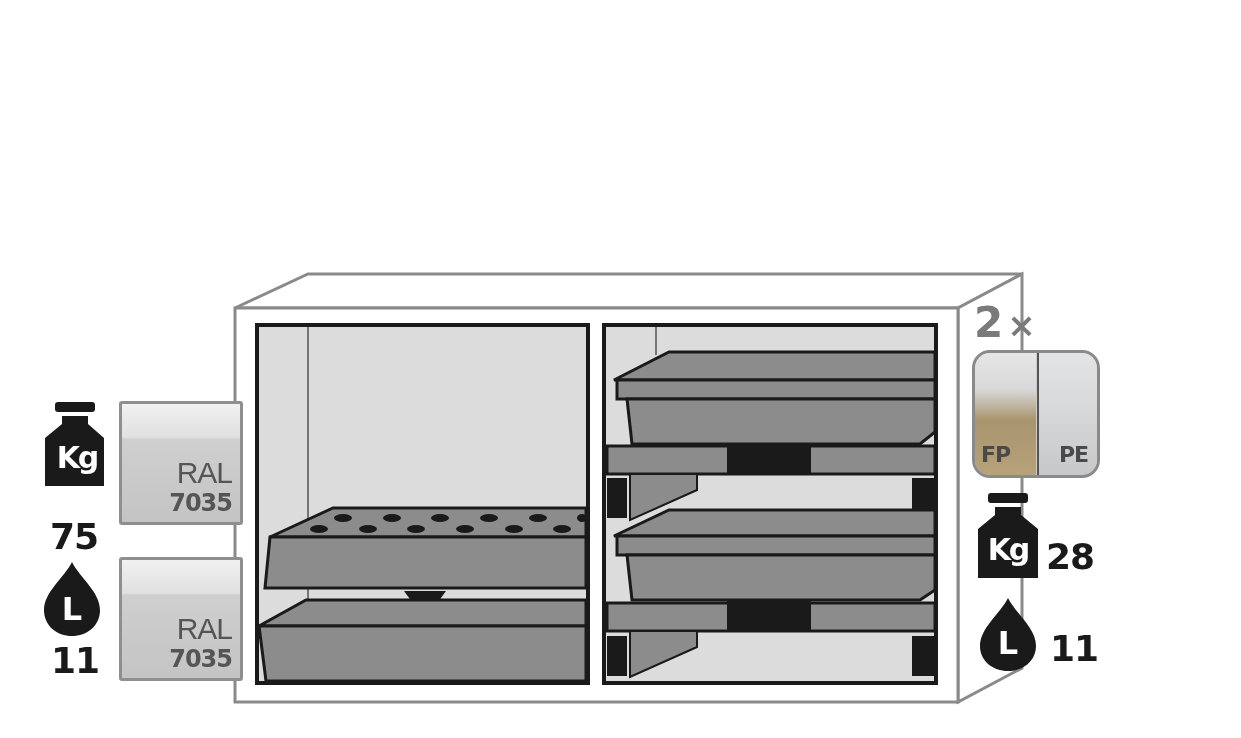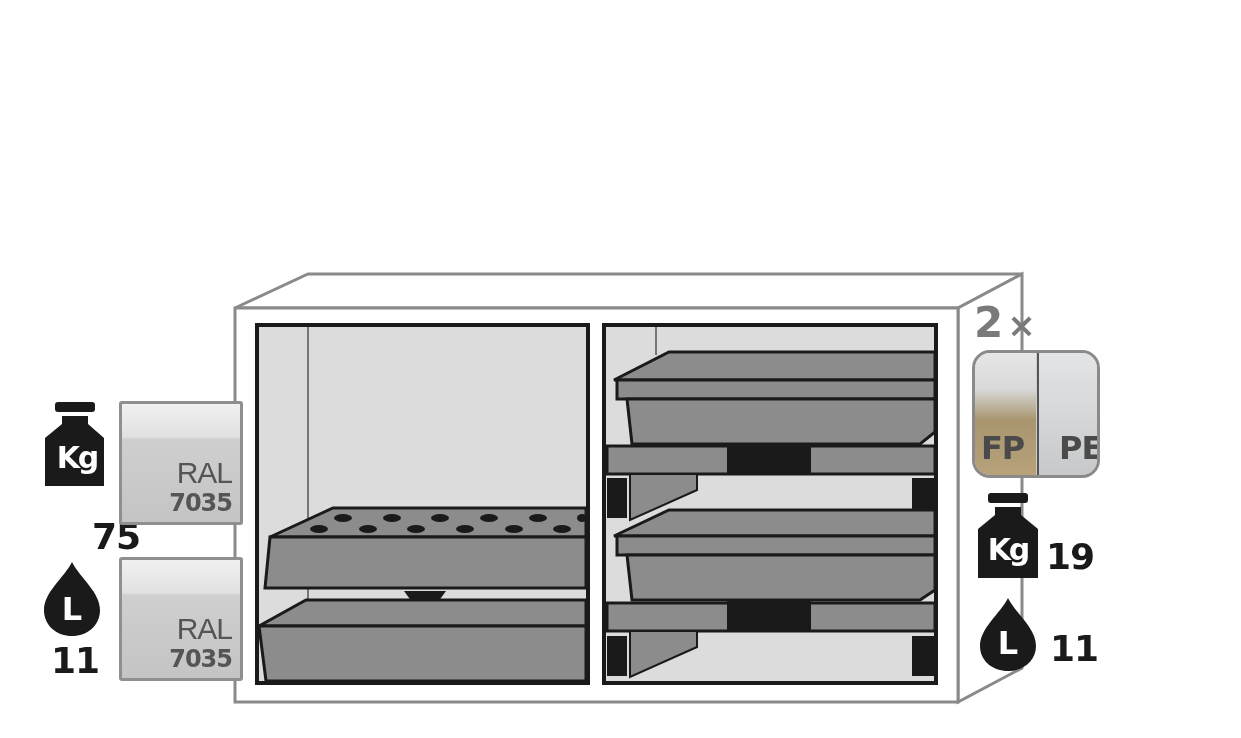--- a/index.html
+++ b/index.html
@@ -7,21 +7,21 @@
   .abs{position:absolute;}
   svg{position:absolute;left:0;top:0;}
   .num{font-family:"DejaVu Sans",sans-serif;font-weight:bold;color:#1a1a1a;font-size:36px;letter-spacing:-1px;}
   .ral{position:absolute;width:124px;height:124px;border:3px solid #8f8f8f;border-radius:3px;box-sizing:border-box;
        background:linear-gradient(180deg,#f1f1f1 0%,#e0e0e0 28%,#cfcfcf 30%,#c4c4c4 100%);overflow:hidden;}
   .ral .t1{position:absolute;right:8px;top:52px;font-size:30px;color:#555;font-family:"Liberation Sans",sans-serif;letter-spacing:-1px;}
   .ral .t2{position:absolute;right:8px;top:85px;font-size:24px;color:#555;font-weight:bold;font-family:"DejaVu Sans",sans-serif;letter-spacing:-1px;}
   .mat{position:absolute;left:972px;top:350px;width:128px;height:128px;border:3px solid #8a8a8a;border-radius:18px;box-sizing:border-box;overflow:hidden;background:#ccc;}
   .mat .fp{position:absolute;left:0;top:0;width:61px;height:100%;background:linear-gradient(180deg,#e6e6e6 0%,#d8d8d8 30%,#a8956e 55%,#b7a27a 100%);}
   .mat .pe{position:absolute;left:62px;top:0;right:0;height:100%;background:linear-gradient(180deg,#e2e4e6 0%,#d5d7d9 50%,#c6c8ca 100%);border-left:2px solid #555;}
-  .mat .lbl{position:absolute;bottom:8px;font-size:32px;font-weight:bold;color:#4a4a4a;font-family:"DejaVu Sans",sans-serif;letter-spacing:-1px;}
+  .mat .lbl{position:absolute;bottom:8px;font-size:22px;font-weight:bold;color:#4a4a4a;font-family:"DejaVu Sans",sans-serif;letter-spacing:-1px;}
 </style>
 </head>
 <body>
 
 <svg width="1241" height="738" viewBox="0 0 1241 738">
 
   <polygon points="235,308 308,274 1022,274 958,308" fill="#fff" stroke="#8a8a8a" stroke-width="3"></polygon>
   <polygon points="958,308 1022,274 1022,668 958,702" fill="#fff" stroke="#8a8a8a" stroke-width="3"></polygon>
   <rect x="235" y="308" width="723" height="394" fill="#fff" stroke="#8a8a8a" stroke-width="3"></rect>
 
@@ -88,21 +88,21 @@
   <g>
     <rect x="988" y="493" width="40" height="10" rx="3" fill="#1a1a1a"></rect>
     <path d="M995,507 L1021,507 L1021,515 L1038,529 L1038,578 L978,578 L978,529 L995,515 Z" fill="#1a1a1a"></path>
   </g>
   <g>
     <path d="M1008,598 C1016,614 1036,628 1036,646 C1036,661 1023,671 1008,671 C993,671 980,661 980,646 C980,628 1000,614 1008,598 Z" fill="#1a1a1a"></path>
   </g>
 </svg>
 
 <div class="abs" style="left:50px;top:440px;width:54px;text-align:center;color:#fff;font-weight:bold;font-size:30px;letter-spacing:-2px;">Kg</div>
-<div class="abs num" style="left:50px;top:516px;margin-left:42px;">75</div>
+<div class="abs num" style="left:50px;top:516px;">75</div>
 <div class="abs" style="left:44px;top:590px;width:56px;text-align:center;color:#fff;font-weight:bold;font-size:32px;">L</div>
 <div class="abs num" style="left:51px;top:640px;">11</div>
 
 <div class="ral" style="left:119px;top:401px;">
   <span class="t1">RAL</span>
   <span class="t2">7035</span>
 </div>
 <div class="ral" style="left:119px;top:557px;">
   <span class="t1">RAL</span>
   <span class="t2">7035</span>
@@ -113,15 +113,15 @@
 </div>
 
 <div class="mat">
   <div class="fp"></div>
   <div class="pe"></div>
   <span class="lbl" style="left:6px;">FP</span>
   <span class="lbl" style="left:84px;">PE</span>
 </div>
 
 <div class="abs" style="left:978px;top:532px;width:60px;text-align:center;color:#fff;font-weight:bold;font-size:30px;letter-spacing:-2px;">Kg</div>
-<div class="abs num" style="left:1046px;top:536px;">19</div>
+<div class="abs num" style="left:1046px;top:536px;">28</div>
 <div class="abs" style="left:980px;top:624px;width:56px;text-align:center;color:#fff;font-weight:bold;font-size:32px;">L</div>
 <div class="abs num" style="left:1050px;top:628px;">11</div>
 
 </body></html>

